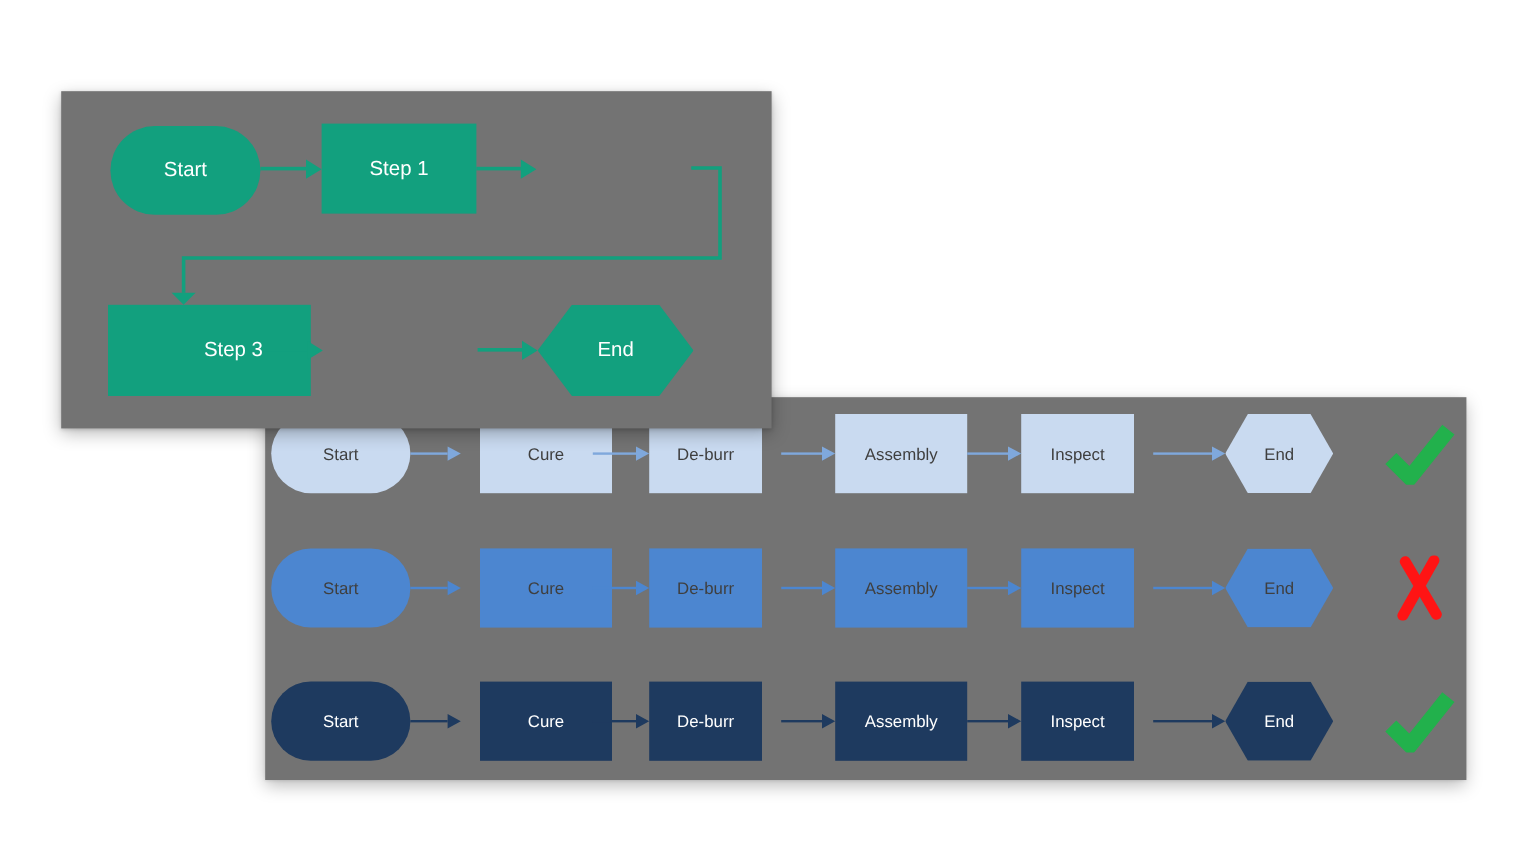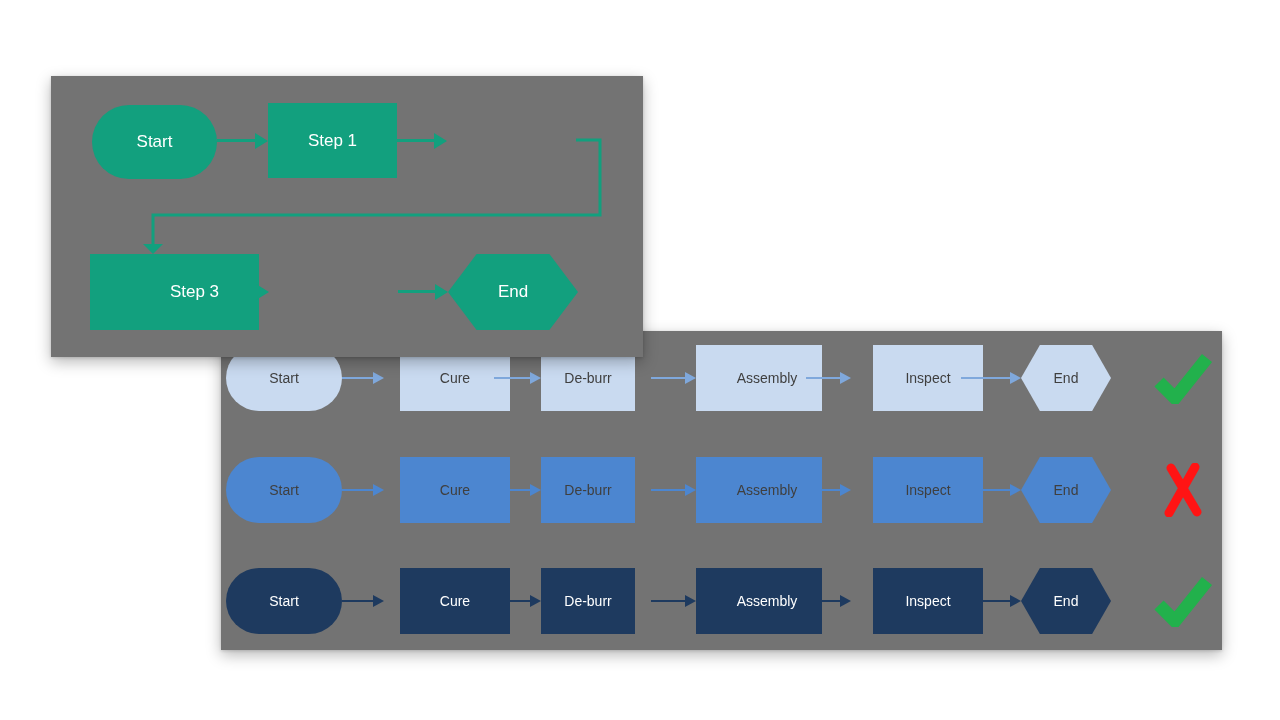--- a/index.html
+++ b/index.html
@@ -28,22 +28,22 @@
   .elbow{position:absolute;left:0;top:0;color:var(--accent);}
   
   .panel-bottom{left:221px;top:331px;width:1001px;height:319px;z-index:1;}
   .flow-row{position:absolute;left:0;width:100%;height:66px;}
   .row-0{top:14px;} .row-1{top:126px;} .row-2{top:237px;}
   .flow-row .shape{position:absolute;top:0;height:66px;background:var(--fill);color:var(--text);
       display:flex;align-items:center;justify-content:center;font-size:14px;}
   .s-start{left:5px;width:116px;border-radius:33px;}
   .s-cure{left:163px;width:110px;margin-left:16px;}
   .s-deburr{left:320px;width:94px;}
-  .s-assembly{left:475px;width:110px;padding-left:16px;}
-  .s-inspect{left:652px;width:110px;}
+  .s-assembly{left:475px;width:110px;}
+  .s-inspect{left:630px;width:94px;}
   .s-end{left:800px;width:90px;clip-path:polygon(21% 0,79% 0,100% 50%,79% 100%,21% 100%,0 50%);}
   .barrow{position:absolute;top:32px;height:2px;background:var(--arrow);}
   .barrow::after{content:"";position:absolute;right:-11px;top:-5px;width:0;height:0;
       border-left:11px solid var(--arrow);border-top:6px solid transparent;border-bottom:6px solid transparent;}
   .b1{left:121px;width:31px;} .b2{left:273px;width:36px;} .b3{left:430px;width:34px;}
   .b4{left:585px;width:34px;} .b5{left:740px;width:49px;}
   .status{position:absolute;left:924px;top:0;width:76px;height:66px;
       display:flex;align-items:center;justify-content:center;}
   .status svg{display:block;}
 </style>

